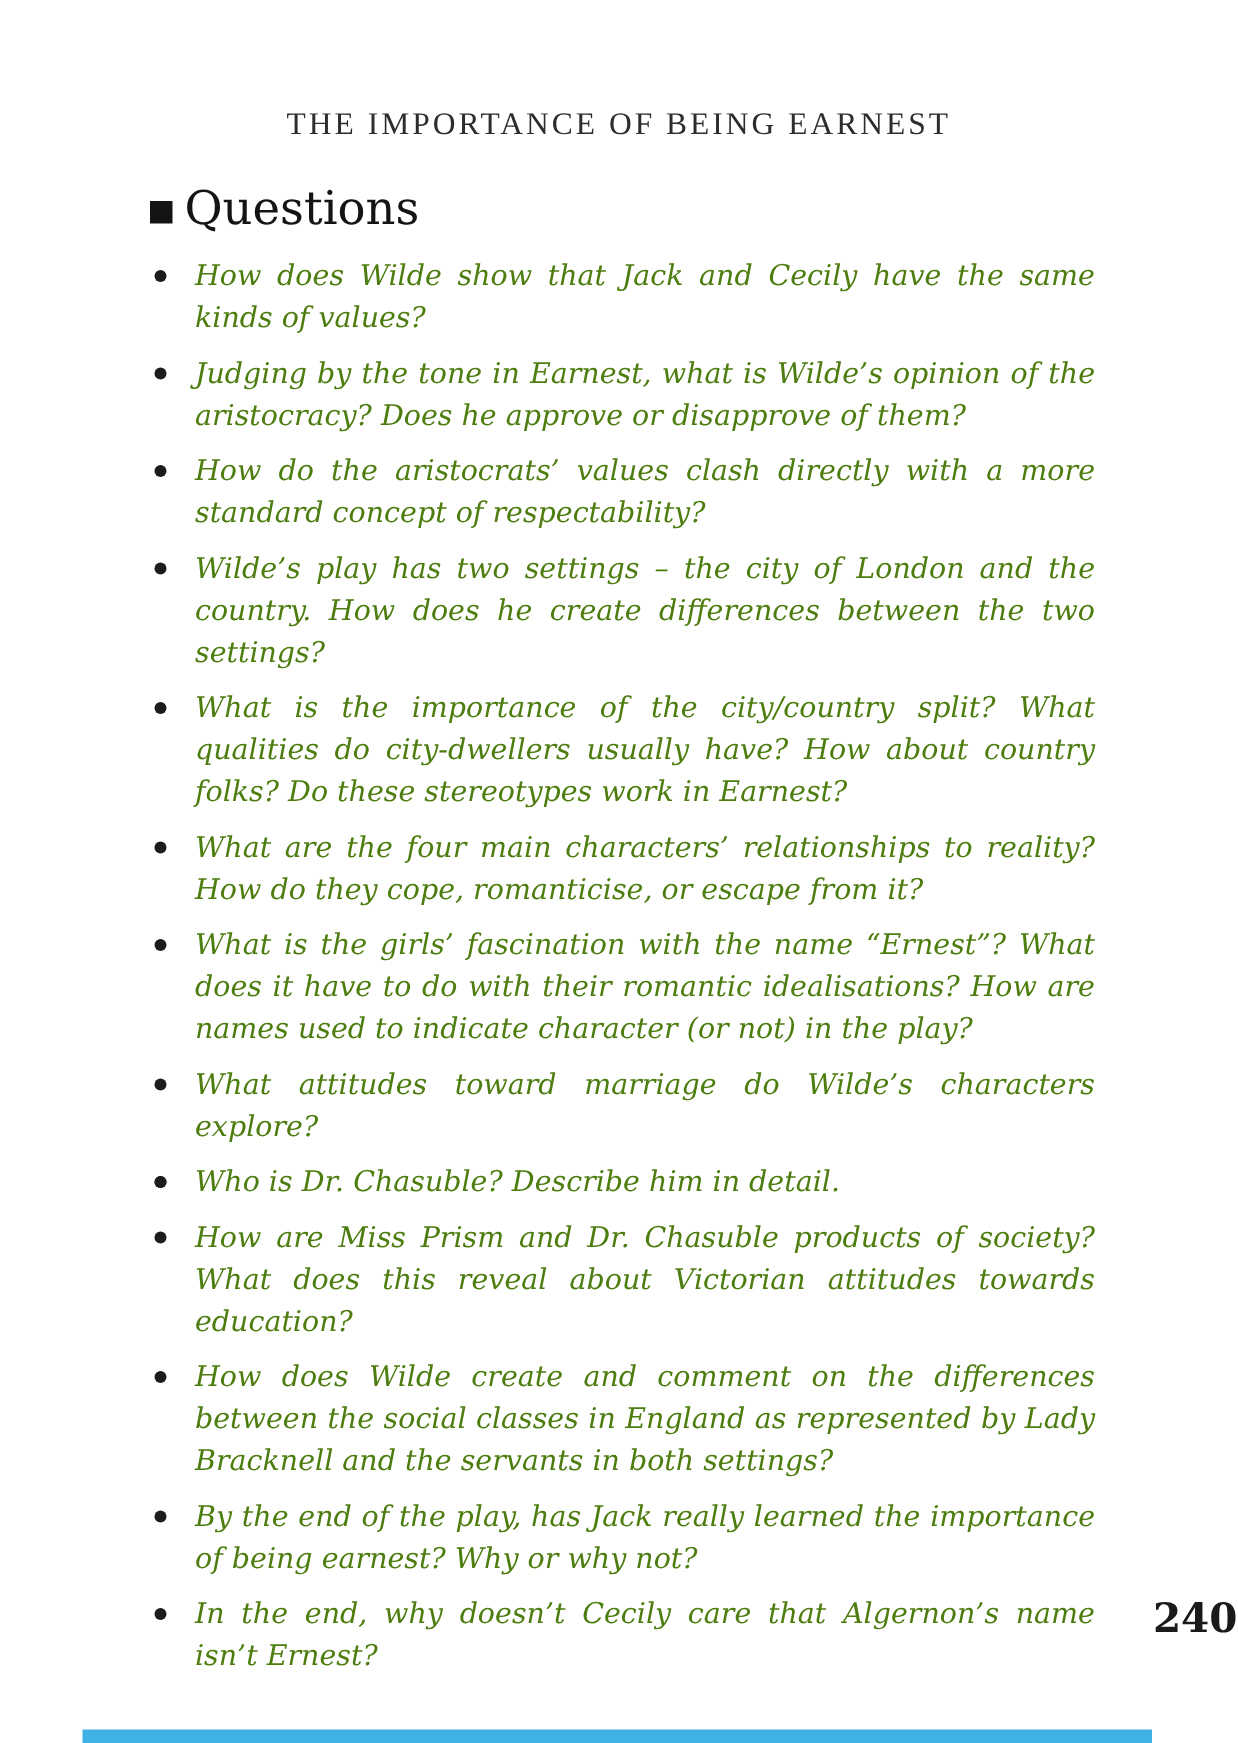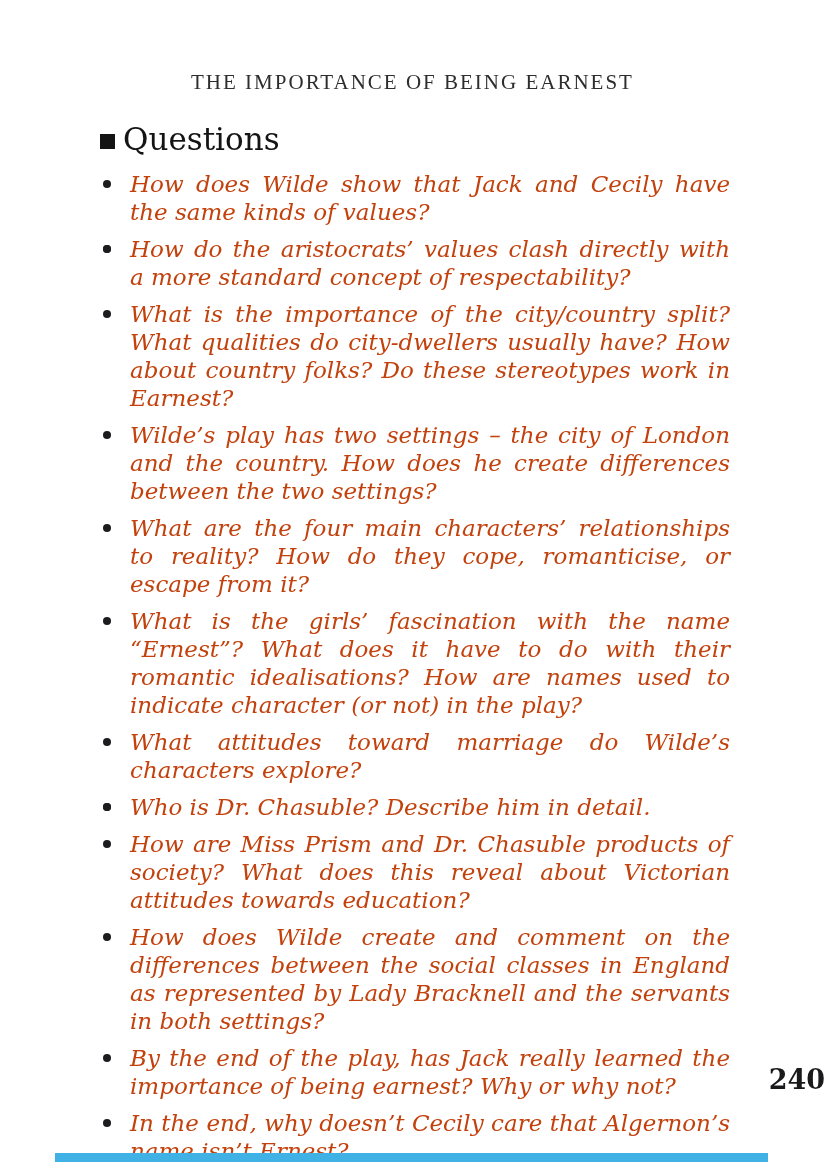--- a/index.html
+++ b/index.html
@@ -57,25 +57,25 @@
     top: 170px;
     left: 130px;
     width: 600px;
     margin: 0;
     padding: 0;
     list-style: none;
   }
   .q {
     position: relative;
     font-style: italic;
-    font-size: 23px;
+    font-size: 19px;
     line-height: 28px;
     text-align: justify;
     margin: 0 0 9px 0;
-    color: #c2410c;
+    color: #4d7c0f;
   }
   .q .dot {
     position: absolute;
     left: -27px;
     top: 10px;
     width: 8px;
     height: 8px;
     border-radius: 50%;
     background: #1c1c1e;
   }
@@ -112,35 +112,36 @@
   </div>
 
   <ul class="questions">
     <li class="q">
       <span class="dot"></span>
       <span>How does Wilde show that Jack and Cecily have the same kinds of values?</span>
     </li>
 
     <li class="q">
       <span class="dot"></span>
+      <span>Judging by the tone in Earnest, what is Wilde’s opinion of the aristocracy? Does he approve or disapprove of them?</span>
     </li>
 
     <li class="q">
       <span class="dot"></span>
       <span>How do the aristocrats’ values clash directly with a more standard concept of respectability?</span>
     </li>
 
     <li class="q">
       <span class="dot"></span>
-      <span>What is the importance of the city/country split? What qualities do city-dwellers usually have? How about country folks? Do these stereotypes work in Earnest?</span>
+      <span>Wilde’s play has two settings – the city of London and the country. How does he create differences between the two settings?</span>
     </li>
 
     <li class="q">
       <span class="dot"></span>
-      <span>Wilde’s play has two settings – the city of London and the country. How does he create differences between the two settings?</span>
+      <span>What is the importance of the city/country split? What qualities do city-dwellers usually have? How about country folks? Do these stereotypes work in Earnest?</span>
     </li>
 
     <li class="q">
       <span class="dot"></span>
       <span>What are the four main characters’ relationships to reality? How do they cope, romanticise, or escape from it?</span>
     </li>
 
     <li class="q">
       <span class="dot"></span>
       <span>What is the girls’ fascination with the name “Ernest”? What does it have to do with their romantic idealisations? How are names used to indicate character (or not) in the play?</span>

